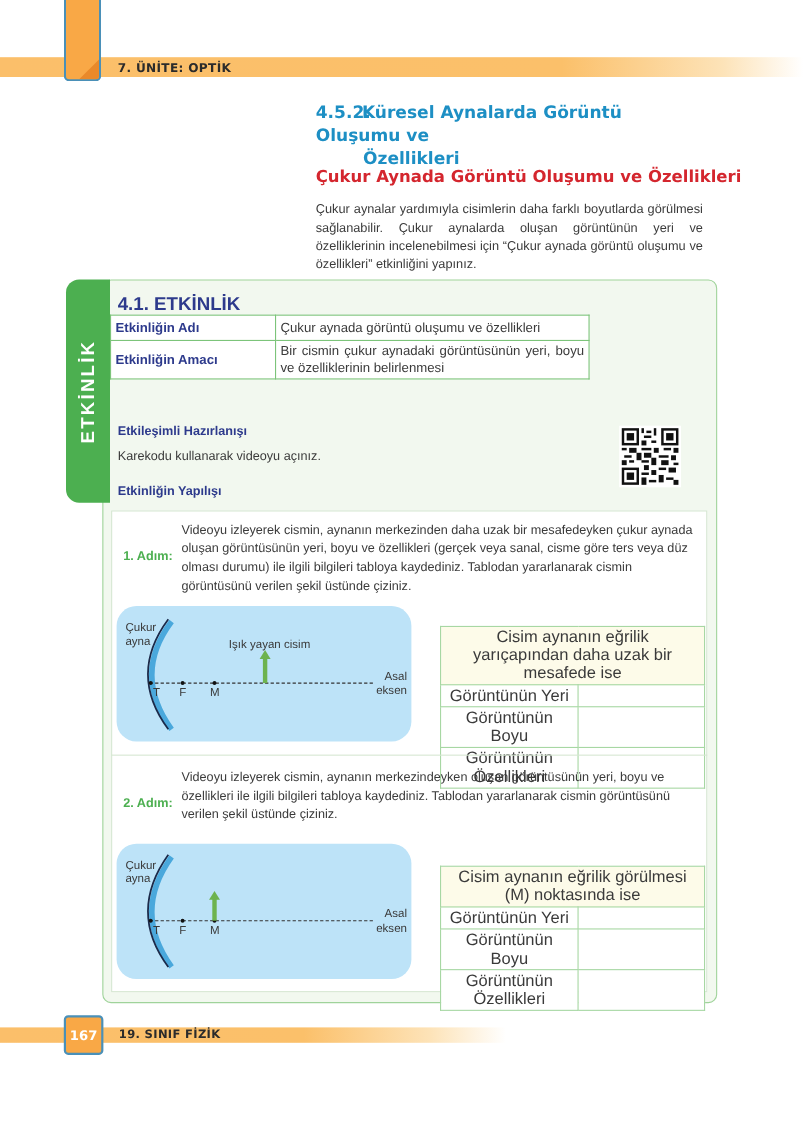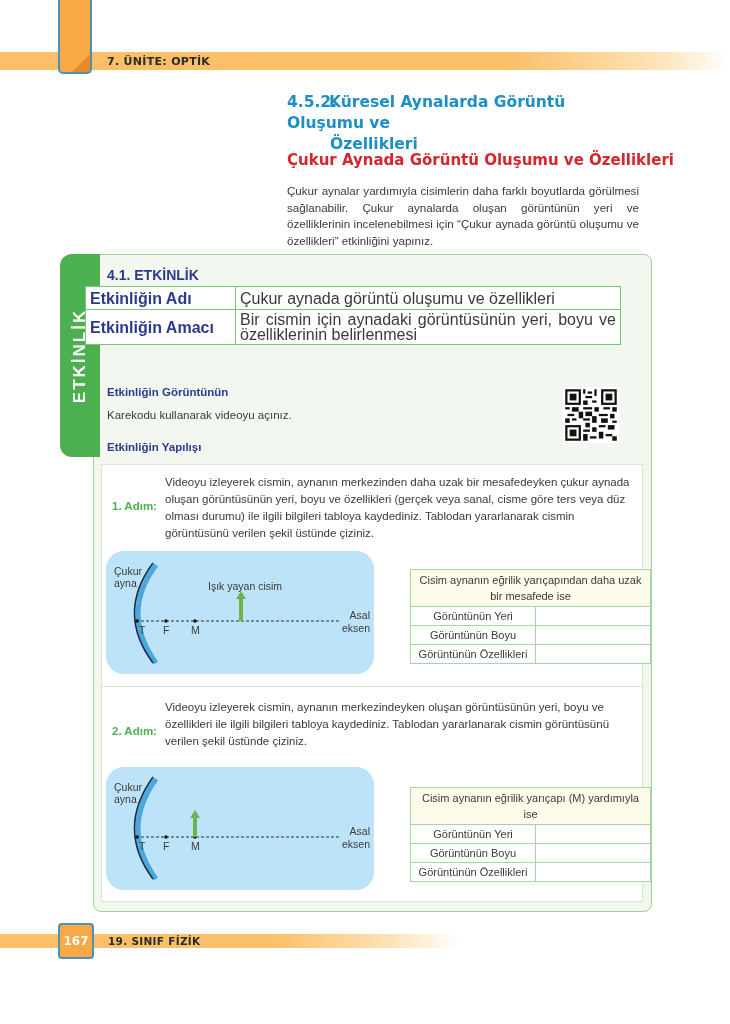--- a/index.html
+++ b/index.html
@@ -16,44 +16,44 @@
   .sec-title { position:absolute; left:287px; top:92px; width:360px; font-size:15.5px; font-weight:bold; color:#1d8fc4; line-height:21px; font-family:"DejaVu Sans", sans-serif; }
   .sec-title .num { display:inline-block; width:42px; }
   .sec-title .l2 { padding-left:43px; display:block; }
   .sub-title { position:absolute; left:287px; top:151px; font-size:15px; font-weight:bold; color:#d4262e; font-family:"DejaVu Sans", sans-serif; }
   .intro { position:absolute; left:287px; top:183px; width:352px; font-size:11.6px; line-height:16.5px; text-align:justify; color:#3a3a3a; }
 
   
   .act-box { position:absolute; left:93px; top:254px; width:559px; height:658px; background:#f2f8ef; border:1px solid #9fd39a; border-radius:8px; box-sizing:border-box; }
   .act-tab { position:absolute; left:60px; top:254px; width:40px; height:203px; background:#4caf50; border-radius:12px 0 0 12px; }
   .act-tab span { position:absolute; left:50%; top:50%; transform:translate(-50%,-50%) rotate(-90deg); color:#fff; font-weight:bold; font-size:17px; letter-spacing:2px; white-space:nowrap; }
-  .act-head { position:absolute; left:107px; top:267px; font-size:14px; font-weight:bold; color:#2d3a8c; }
-
-  table.info { position:absolute; left:85px; top:286px; width:536px; border-collapse:collapse; background:#fff; font-size:16px; }
+  .act-head { position:absolute; left:107px; top:267px; font-size:17px; font-weight:bold; color:#2d3a8c; }
+
+  table.info { position:absolute; left:100px; top:286px; width:436px; border-collapse:collapse; background:#fff; font-size:12px; }
   table.info td { border:1px solid #7cc47a; padding:2px 4px; vertical-align:middle; line-height:15px; }
   table.info td.k { width:141px; font-weight:bold; color:#2d3a8c; }
   table.info td.v { text-align:justify; color:#3a3a3a; }
 
   .sub-head { position:absolute; left:107px; font-size:11.5px; font-weight:bold; color:#2d3a8c; }
   .plain { position:absolute; left:107px; font-size:11.5px; color:#3a3a3a; }
 
   .qr { position:absolute; left:563px; top:387px; width:56px; height:56px; background:#fff; }
 
   
   .step-panel { position:absolute; left:101px; top:464px; width:542px; height:438px; background:#ffffff; border:1px solid #d6e7d2; box-sizing:border-box; }
   .step-text { position:absolute; left:112px; width:520px; font-size:11.5px; line-height:17px; color:#3a3a3a; }
   .step-text .lbl { color:#4caf50; font-weight:bold; position:absolute; left:0; top:0;margin-top:24px; }
   .step-text .body { display:block; padding-left:53px; }
   .divider { position:absolute; left:101px; width:542px; height:1px; background:#d6e7d2; }
 
   .diagram { position:absolute; left:106px; width:268px; height:123px; background:#bde3f8; border-radius:18px; overflow:hidden; }
   .diagram svg { position:absolute; left:0; top:0; }
   .dlabel { position:absolute; font-size:10.5px; color:#3a3a3a; line-height:12px; }
 
-  table.res { position:absolute; left:410px; width:241px; border-collapse:collapse; font-size:11px;padding-left:44px; }
+  table.res { position:absolute; left:400px; width:241px; border-collapse:collapse; font-size:15px;padding-left:44px; }
   table.res td { border:1px solid #a7d7a3; padding:1px 5px; height:16px; color:#3a3a3a; }
   table.res td.hdr { background:#fdfbe9; text-align:center; line-height:16px; padding:2px 5px; }
   table.res td.lab { width:114px; background:#fff;text-align:center; }
   table.res td.val { background:#fff; }
 
   
   .bot-band { position:absolute; left:0; top:934px; width:460px; height:14px;
     background:linear-gradient(to right,#fbbf6a 0%,#fbc06a 60%,#fde3b8 85%,#ffffff 100%); }
   .page-num { position:absolute; left:58px; top:923px; width:36px; height:36px; background:#f9a846; border:2px solid #4a90b8; border-radius:4px; box-sizing:border-box; color:#fff; font-size:12px; font-weight:bold; text-align:center; line-height:32px; font-family:"DejaVu Sans", sans-serif; }
   .book-label { position:absolute; left:108px; top:935px; font-size:10.5px; font-weight:bold; color:#2b2b2b; letter-spacing:0.3px; font-family:"DejaVu Sans", sans-serif; }
@@ -81,26 +81,26 @@
 <div class="act-head">4.1. ETKİNLİK</div>
 
 <table class="info">
   <tbody>
       <tr style="height:23px">
     <td class="k">Etkinliğin Adı</td>
     <td class="v">Çukur aynada görüntü oluşumu ve özellikleri</td>
   </tr>
   <tr>
     <td class="k">Etkinliğin Amacı</td>
-    <td class="v">Bir cismin için aynadaki görüntüsünün yeri, boyu ve özelliklerinin belirlenmesi</td>
+    <td class="v">Bir cismin çukur aynadaki görüntüsünün yeri, boyu ve özelliklerinin belirlenmesi</td>
   </tr>
 </tbody>
   </table>
 
-<div class="sub-head" style="top:386px">Etkinliğin Görüntünün</div>
+<div class="sub-head" style="top:386px">Etkileşimli Hazırlanışı</div>
 <div class="plain" style="top:409px">Karekodu kullanarak videoyu açınız.</div>
 <div class="sub-head" style="top:441px">Etkinliğin Yapılışı</div>
 
 <div class="qr">
   <svg width="56" height="56" viewBox="0 0 25 25">
     <rect width="25" height="25" fill="#fff"></rect>
     <g fill="#111">
       <rect x="1" y="1" width="7" height="7"></rect>
         <rect x="2" y="2" width="5" height="5" fill="#fff"></rect>
         <rect x="3" y="3" width="3" height="3"></rect>
@@ -216,21 +216,21 @@
   <div class="dlabel" style="left:238px;top:58px;text-align:right;width:26px">Asal</div>
   <div class="dlabel" style="left:232px;top:71px;text-align:right;width:32px">eksen</div>
   <div class="dlabel" style="left:33px;top:73px">T</div>
   <div class="dlabel" style="left:57px;top:73px">F</div>
   <div class="dlabel" style="left:85px;top:73px">M</div>
 </div>
 
 <table class="res" style="top:787px">
   <tbody>
       <tr>
-        <td colspan="2" class="hdr">Cisim aynanın eğrilik yarıçapı (M) yardımıyla ise</td>
+        <td colspan="2" class="hdr">Cisim aynanın eğrilik görülmesi (M) noktasında ise</td>
       </tr>
   <tr>
         <td class="lab">Görüntünün Yeri</td>
         <td class="val"></td>
       </tr>
   <tr>
         <td class="lab">Görüntünün Boyu</td>
         <td class="val"></td>
       </tr>
   <tr>

